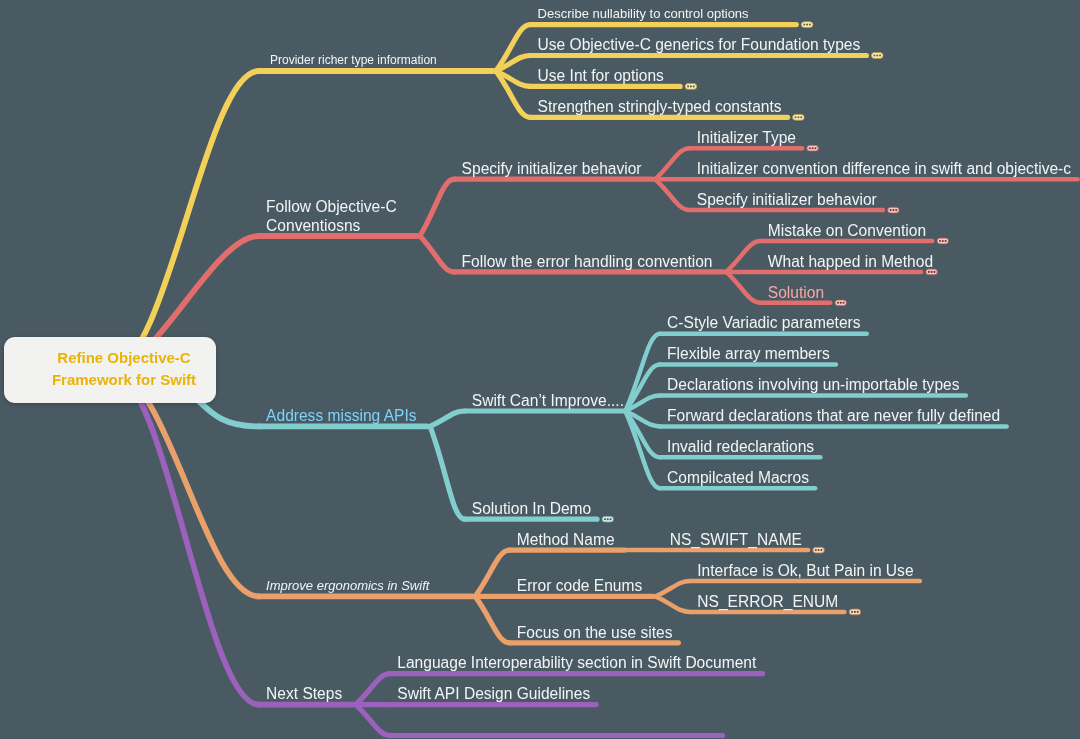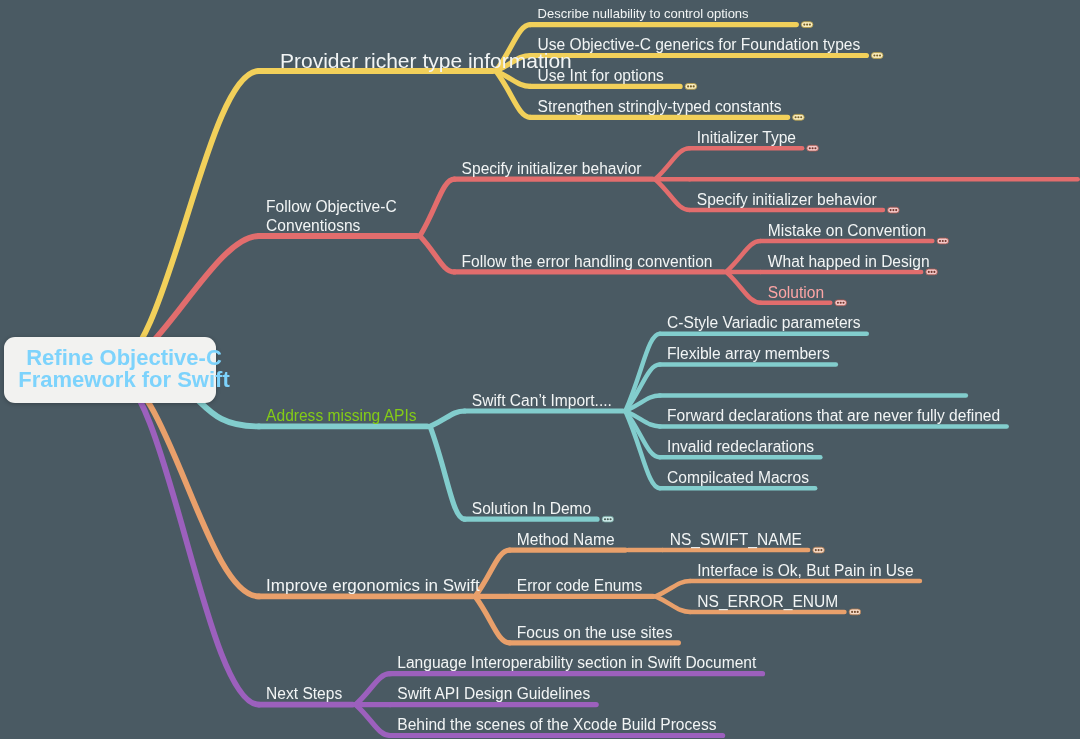--- a/index.html
+++ b/index.html
@@ -156,48 +156,49 @@
       <path d="M 509.6 642.8 L 678.4 642.8" fill="none" stroke="#e9a06b" stroke-width="5.2" stroke-linecap="round"></path>
       <path d="M 258.9 704.6 L 352.70000000000005 704.6" fill="none" stroke="#9c60bd" stroke-width="5.8" stroke-linecap="round"></path>
       <path d="M 355.6 704.6 C 372.85 689.1500000000001 378.1 673.7 390.1 673.7" fill="none" stroke="#9c60bd" stroke-width="5.2" stroke-linecap="round"></path>
       <path d="M 355.6 704.6 C 372.85 704.6 378.1 704.6 390.1 704.6" fill="none" stroke="#9c60bd" stroke-width="5.2" stroke-linecap="round"></path>
       <path d="M 355.6 704.6 C 372.85 720.05 378.1 735.5 390.1 735.5" fill="none" stroke="#9c60bd" stroke-width="5.2" stroke-linecap="round"></path>
       <path d="M 390.1 673.7 L 762.5 673.7" fill="none" stroke="#9c60bd" stroke-width="5.2" stroke-linecap="round"></path>
       <path d="M 390.1 704.6 L 596.1999999999999 704.6" fill="none" stroke="#9c60bd" stroke-width="5.2" stroke-linecap="round"></path>
       <path d="M 390.1 735.5 L 722.6 735.5" fill="none" stroke="#9c60bd" stroke-width="5.2" stroke-linecap="round"></path>
     </svg>
   <div id="rootnode" style="left: 3.5px; top: 336.5px; width: 212px; height: 66px; background: rgb(242, 242, 240);"></div>
-  <div id="roottext" style="left: 3.5px; top: 347.2px; width: 241px; color: #7dd3fc; font-size: 22px;">Refine Objective-C
+  <div id="roottext" style="left: 3.5px; top: 347.2px; width: 241px; color: #eab308; font-size: 15px;">Refine Objective-C
 Framework for Swift</div>
-<div class="nodelabel" style="left: 280px; top: 50.71px; font-size: 21px; color: rgb(242, 245, 245);">Provider richer type information</div>
+<div class="nodelabel" style="left: 270px; top: 50.71px; font-size: 12px; color: rgb(242, 245, 245);">Provider richer type information</div>
     <div class="nodelabel" style="left: 537.6px; top: 4.31px; font-size: 13px; color: rgb(242, 245, 245);">Describe nullability to control options</div>
     <div class="nodelabel" style="left: 537.6px; top: 35.21px; font-size: 15.57px; color: rgb(242, 245, 245);">Use Objective-C generics for Foundation types</div>
     <div class="nodelabel" style="left: 537.6px; top: 66.11px; font-size: 15.57px; color: rgb(242, 245, 245);">Use Int for options</div>
     <div class="nodelabel" style="left: 537.6px; top: 97.01px; font-size: 15.57px; color: rgb(242, 245, 245);">Strengthen stringly-typed constants</div>
     <div class="nodelabel" style="left: 266.1px; top: 196.51px; font-size: 15.57px; color: rgb(242, 245, 245);">Follow Objective-C
 Conventiosns</div>
     <div class="nodelabel" style="left: 461.6px; top: 158.91px; font-size: 15.57px; color: rgb(242, 245, 245);">Specify initializer behavior</div>
     <div class="nodelabel" style="left: 696.8px; top: 127.91px; font-size: 15.57px; color: rgb(242, 245, 245);">Initializer Type</div>
+    <div class="nodelabel" style="left: 696.8px; top: 158.91px; font-size: 15.57px; color: rgb(242, 245, 245);">Initializer convention difference in swift and objective-c</div>
     <div class="nodelabel" style="left: 696.8px; top: 189.81px; font-size: 15.57px; color: rgb(242, 245, 245);">Specify initializer behavior</div>
     <div class="nodelabel" style="left: 461.6px; top: 251.61px; font-size: 15.57px; color: rgb(242, 245, 245);">Follow the error handling convention</div>
     <div class="nodelabel" style="left: 767.8px; top: 220.71px; font-size: 15.57px; color: rgb(242, 245, 245);">Mistake on Convention</div>
-    <div class="nodelabel" style="left: 767.8px; top: 251.61px; font-size: 15.57px; color: rgb(242, 245, 245);">What happed in Design</div>
+    <div class="nodelabel" style="left: 767.8px; top: 251.61px; font-size: 15.57px; color: rgb(242, 245, 245);">What happed in Method</div>
     <div class="nodelabel" style="left: 767.8px; top: 282.51px; font-size: 15.57px; color: #fca5a5;">Solution</div>
-    <div class="nodelabel" style="left: 266.1px; top: 406.11px; font-size: 15.57px; color: #84cc16;">Address missing APIs</div>
-    <div class="nodelabel" style="left: 471.8px; top: 390.71px; font-size: 15.57px; color: rgb(242, 245, 245);">Swift Can’t Import....</div>
+    <div class="nodelabel" style="left: 266.1px; top: 406.11px; font-size: 15.57px; color: #7dd3fc;">Address missing APIs</div>
+    <div class="nodelabel" style="left: 471.8px; top: 390.71px; font-size: 15.57px; color: rgb(242, 245, 245);">Swift Can’t Improve....</div>
     <div class="nodelabel" style="left: 667.1px; top: 313.41px; font-size: 15.57px; color: rgb(242, 245, 245);">C-Style Variadic parameters</div>
     <div class="nodelabel" style="left: 667.1px; top: 344.31px; font-size: 15.57px; color: rgb(242, 245, 245);">Flexible array members</div>
+    <div class="nodelabel" style="left: 667.1px; top: 375.21px; font-size: 15.57px; color: rgb(242, 245, 245);">Declarations involving un-importable types</div>
     <div class="nodelabel" style="left: 667.1px; top: 406.11px; font-size: 15.57px; color: rgb(242, 245, 245); text-align: right;">Forward declarations that are never fully defined</div>
     <div class="nodelabel" style="left: 667.1px; top: 437.01px; font-size: 15.57px; color: rgb(242, 245, 245);">Invalid redeclarations</div>
     <div class="nodelabel" style="left: 667.1px; top: 467.91px; font-size: 15.57px; color: rgb(242, 245, 245);">Compilcated Macros</div>
     <div class="nodelabel" style="left: 471.8px; top: 498.91px; font-size: 15.57px; color: rgb(242, 245, 245);">Solution In Demo</div>
-    <div class="nodelabel" style="left: 266.1px; top: 576.11px; font-size: 17px; color: rgb(242, 245, 245);">Improve ergonomics in Swift</div>
+    <div class="nodelabel" style="left: 266.1px; top: 576.11px; font-size: 13px; color: rgb(242, 245, 245); font-style: italic;">Improve ergonomics in Swift</div>
     <div class="nodelabel" style="left: 516.8px; top: 529.81px; font-size: 15.57px; color: rgb(242, 245, 245);">Method Name</div>
     <div class="nodelabel" style="left: 669.7px; top: 529.81px; font-size: 15.57px; color: rgb(242, 245, 245);">NS_SWIFT_NAME</div>
     <div class="nodelabel" style="left: 516.8px; top: 576.11px; font-size: 15.57px; color: rgb(242, 245, 245);">Error code Enums</div>
     <div class="nodelabel" style="left: 697.3px; top: 560.71px; font-size: 15.57px; color: rgb(242, 245, 245);">Interface is Ok, But Pain in Use</div>
     <div class="nodelabel" style="left: 697.3px; top: 591.61px; font-size: 15.57px; color: rgb(242, 245, 245);">NS_ERROR_ENUM</div>
     <div class="nodelabel" style="left: 516.8px; top: 622.51px; font-size: 15.57px; color: rgb(242, 245, 245);">Focus on the use sites</div>
     <div class="nodelabel" style="left: 266.1px; top: 684.31px; font-size: 15.57px; color: rgb(242, 245, 245);">Next Steps</div>
     <div class="nodelabel" style="left: 397.3px; top: 653.41px; font-size: 15.57px; color: rgb(242, 245, 245);">Language Interoperability section in Swift Document</div>
     <div class="nodelabel" style="left: 397.3px; top: 684.31px; font-size: 15.57px; color: rgb(242, 245, 245);">Swift API Design Guidelines</div>
-    <div class="nodelabel" style="left: 397.3px; top: 715.21px; font-size: 15.57px; color: rgb(242, 245, 245);">Behind the scenes of the Xcode Build Process</div>
   </div>
 
 </body></html>

